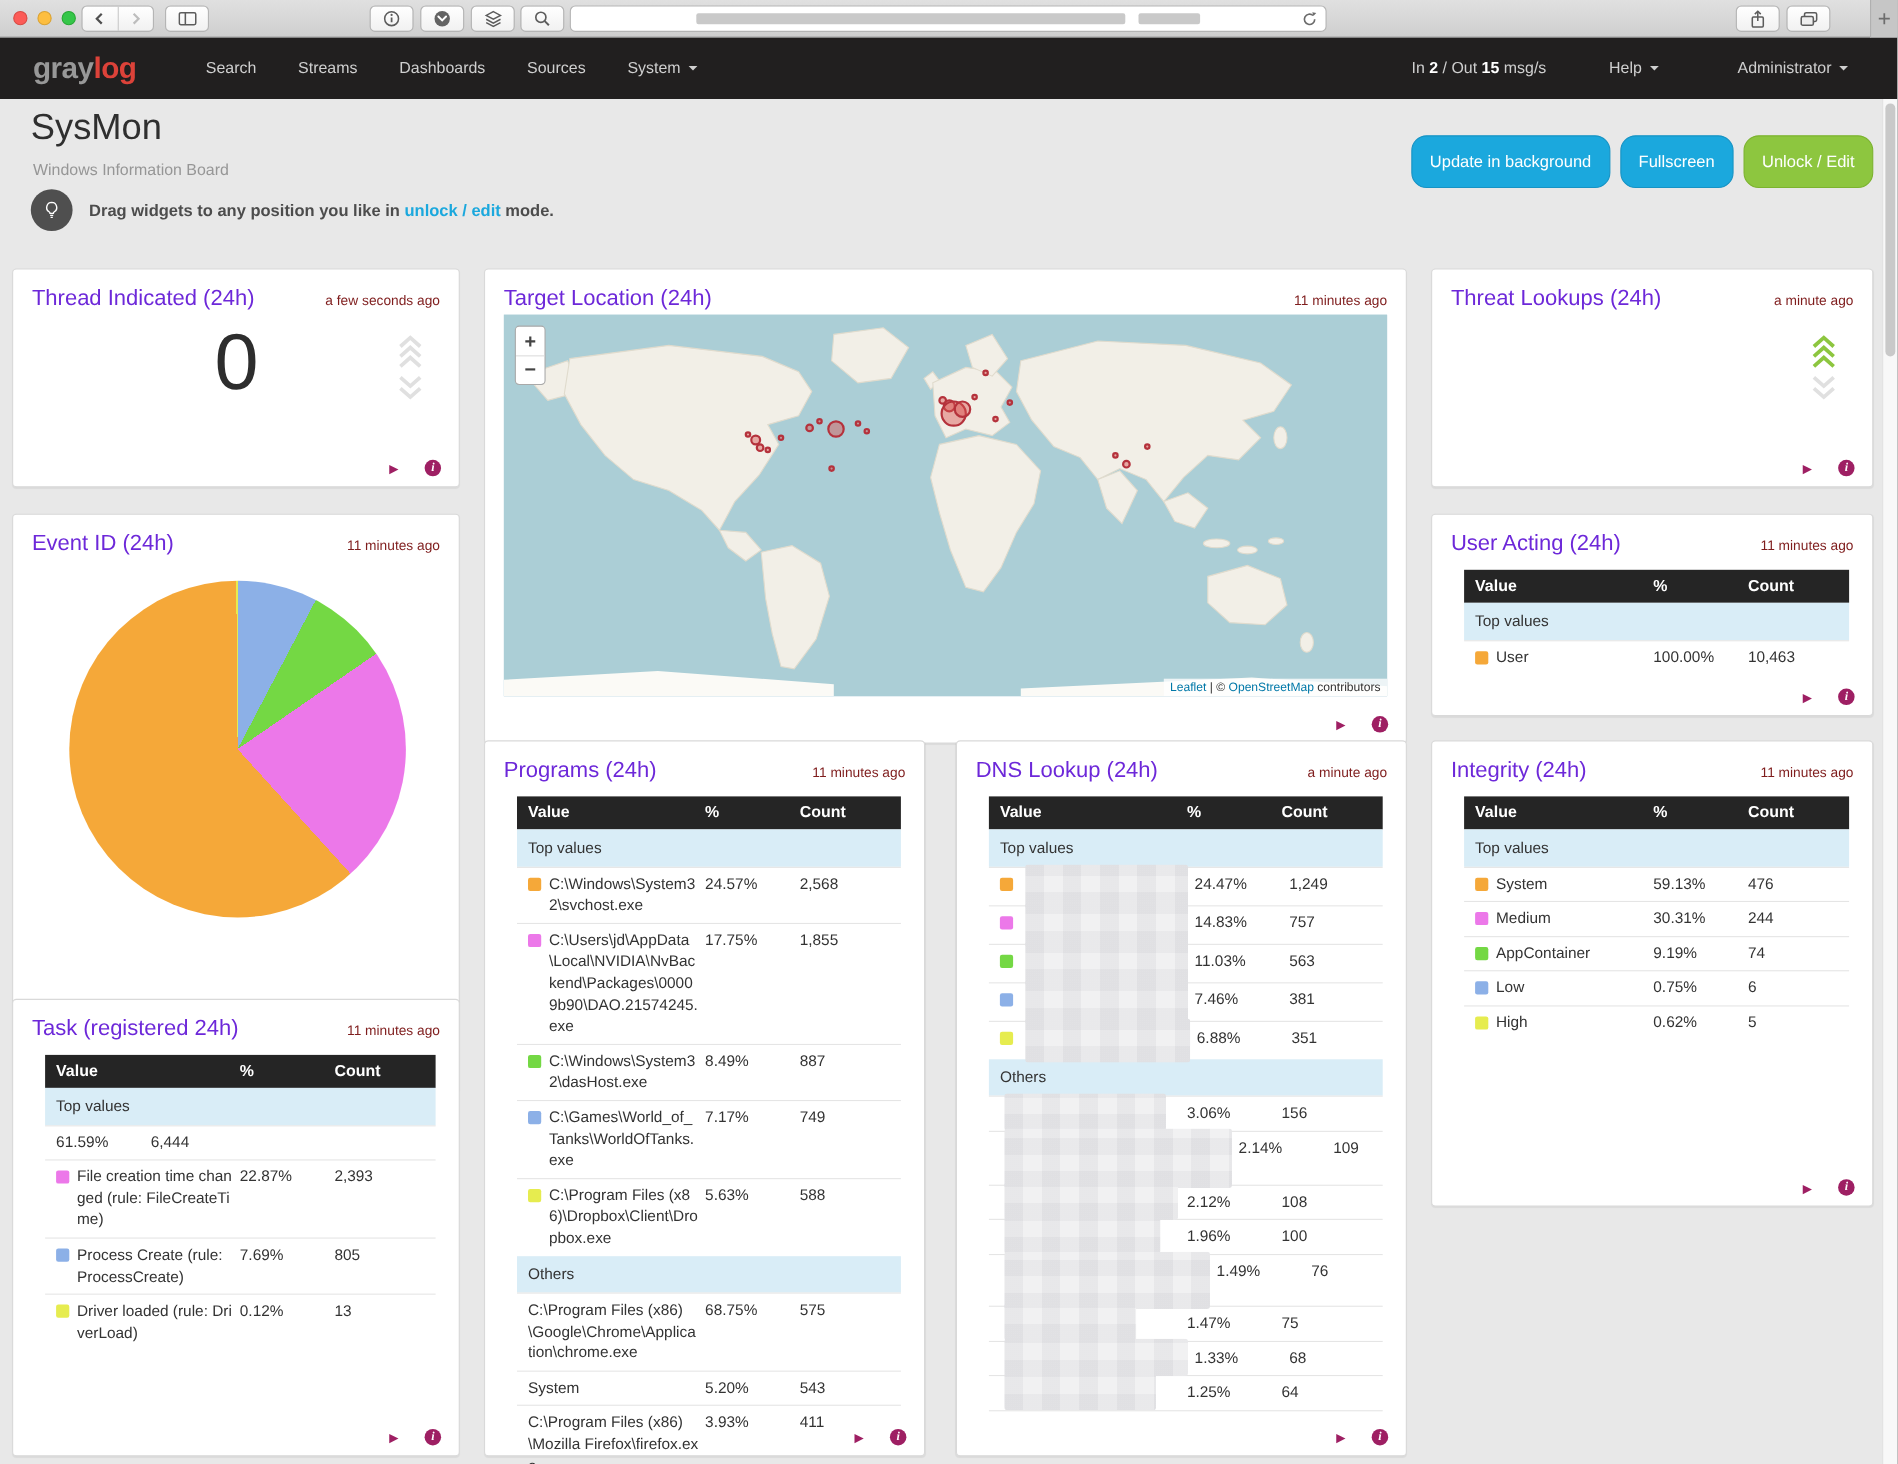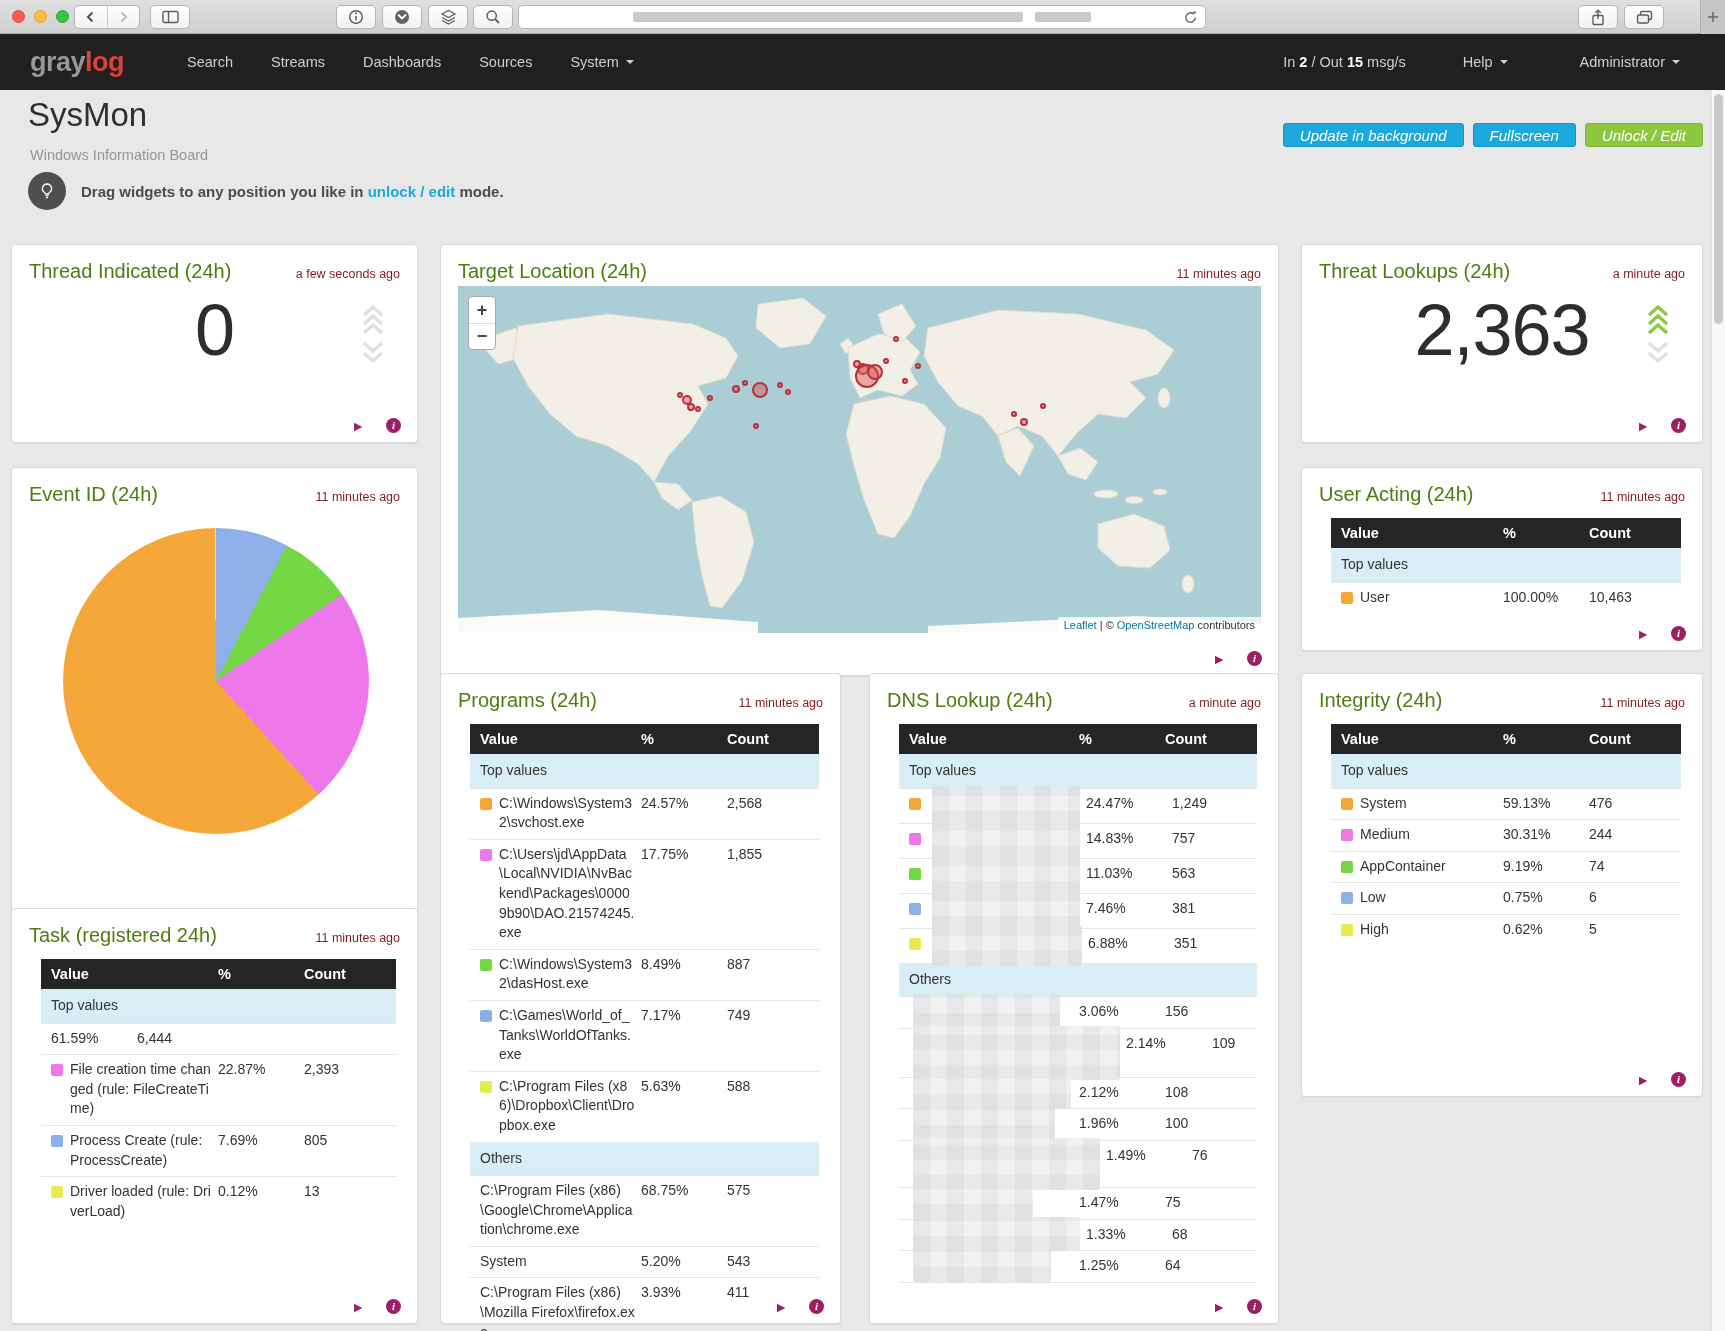--- a/index.html
+++ b/index.html
@@ -37,34 +37,34 @@
   .nav-item{padding:8px 15px;cursor:pointer;display:flex;align-items:center;gap:7px;}
   .nav-right{margin-left:auto;display:flex;align-items:center;gap:42px;margin-right:30px;}
   .caret{width:0;height:0;border-left:4px solid transparent;border-right:4px solid transparent;
          border-top:4px solid #cfcfcf;display:inline-block;}
   .msgs b{color:#fff;}
 
   
   .dash-title{position:absolute;left:28px;top:96px;font-size:33px;font-weight:500;color:#2f2f2f;}
   .dash-sub{position:absolute;left:30px;top:147px;font-size:14.5px;color:#969696;}
   .hdr-btns{position:absolute;top:123px;right:22px;display:flex;gap:9px;}
-  .btn{height:24px;border-radius:3px;border:1px solid transparent;color:#fff;font-size:15px;
-       display:flex;align-items:center;padding:0 16px;font-family:"Liberation Sans",sans-serif;cursor:pointer;font-style:italic;}
+  .btn{height:48px;border-radius:14px;border:1px solid transparent;color:#fff;font-size:15px;
+       display:flex;align-items:center;padding:0 16px;font-family:"Liberation Sans",sans-serif;cursor:pointer;}
   .btn.blue{background:#1ba8dd;border-color:#1693c4;}
   .btn.green{background:#8dc63f;border-color:#7cb32f;}
   .hint{position:absolute;left:28px;top:172px;display:flex;align-items:center;gap:15px;}
   .bulb{width:38px;height:38px;border-radius:50%;background:#4f4f4f;display:flex;align-items:center;justify-content:center;}
   .hint-text{font-size:15px;font-weight:700;color:#4c4c4c;}
   .hint-text a{color:#1ba8dd;text-decoration:none;}
 
   
   .widget{position:absolute;background:#fff;border:1px solid #d9d9d9;border-radius:4px;
           box-shadow:0 1px 1px rgba(0,0,0,.06);}
   .w-head{display:flex;justify-content:space-between;align-items:baseline;padding:15px 17px 6px 17px;}
-  .w-title{font-size:20px;color:#4d7c0f;font-weight:400;}
+  .w-title{font-size:20px;color:#6d28d9;font-weight:400;}
   .ts{font-size:12.5px;color:#7f1d1d;}
   .w-actions{position:absolute;right:16px;bottom:9px;display:flex;gap:21px;align-items:center;}
   .play-icon{color:#9e1f63;font-size:14px;line-height:1;cursor:pointer;}
   .info-badge{width:15px;height:15px;border-radius:50%;background:#9e1f63;color:#fff;
               font:italic 700 11px/15px "Liberation Serif",serif;text-align:center;cursor:pointer;}
 
   .big-number{position:absolute;left:0;right:0;top:44px;text-align:center;font-size:72px;color:#2d2d2d;letter-spacing:-1px;}
   .trend{position:absolute;right:32px;top:58px;}
 
   
@@ -327,21 +327,20 @@
         <span class="play-icon">►</span>
         <span class="info-badge">i</span>
       </div>
   </section>
 
   <section class="widget" style="left:1301px;top:244px;width:402px;height:199px;">
     <div class="w-head">
         <span class="w-title">Threat Lookups (24h)</span>
         <span class="ts">a minute ago</span>
       </div>
-    <div class="big-number">2,363</div>
     <svg class="trend" width="24" height="62" viewBox="0 0 24 62">
       <polyline points="3,12 12,4 21,12" fill="none" stroke="#8dc63f" stroke-width="3.4"></polyline>
       <polyline points="3,21 12,13 21,21" fill="none" stroke="#8dc63f" stroke-width="3.4"></polyline>
       <polyline points="3,30 12,22 21,30" fill="none" stroke="#8dc63f" stroke-width="3.4"></polyline>
       <polyline points="3,40 12,48 21,40" fill="none" stroke="#e0e0e0" stroke-width="3.4"></polyline>
       <polyline points="3,50 12,58 21,50" fill="none" stroke="#e0e0e0" stroke-width="3.4"></polyline>
     </svg>
     <div class="w-actions">
         <span class="play-icon">►</span>
         <span class="info-badge">i</span>

